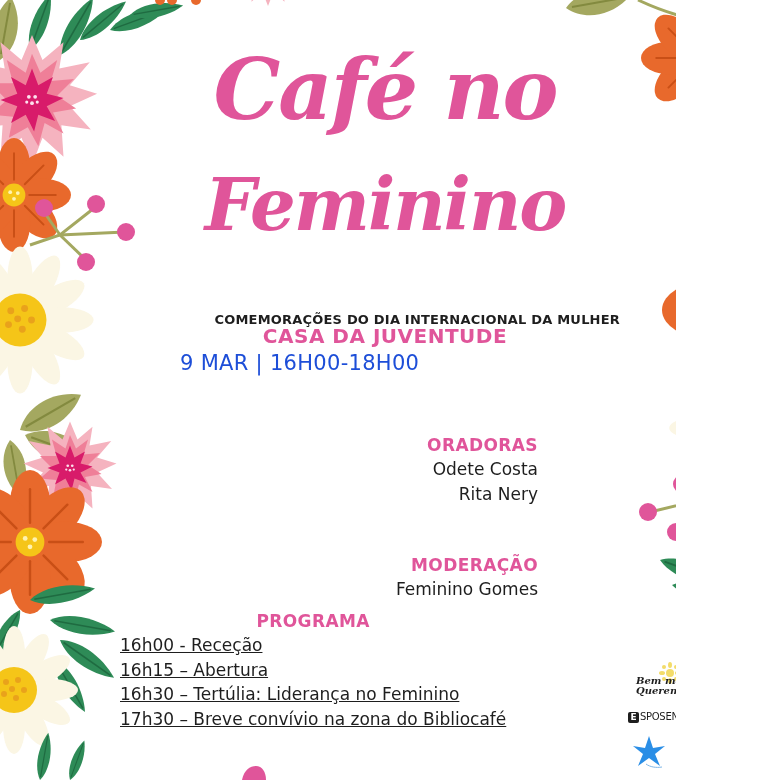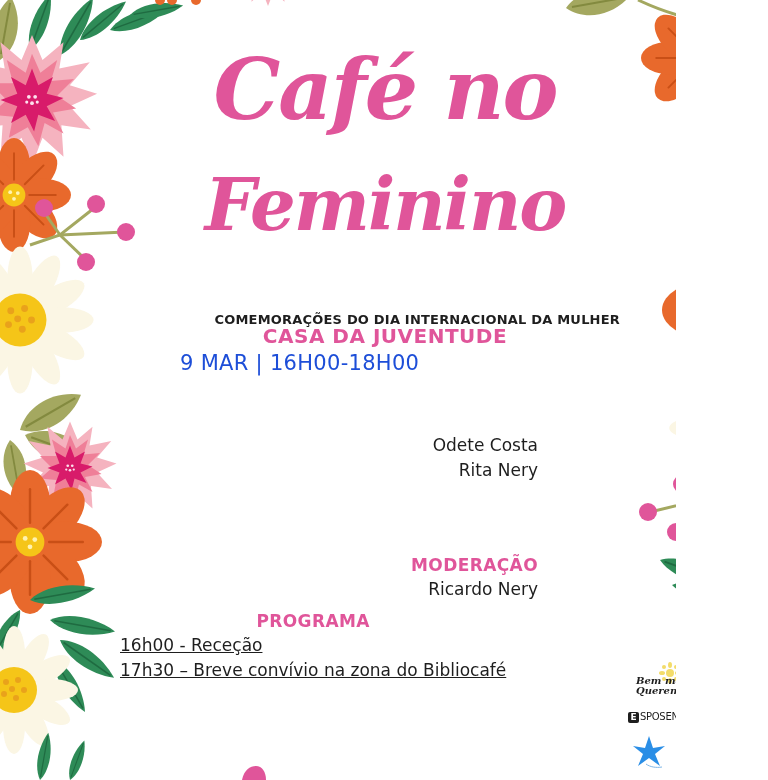--- a/index.html
+++ b/index.html
@@ -247,32 +247,35 @@
 
   <div class="title title-1">Café no</div>
   <div class="title title-2">Feminino</div>
 
   <div class="subtitle">COMEMORAÇÕES DO DIA INTERNACIONAL DA MULHER</div>
 
   <div class="venue">CASA DA JUVENTUDE</div>
   <div class="datetime">9 MAR | 16H00-18H00</div>
 
   <div class="right-block speakers">
+    <div class="heading-pink">ORADORAS</div>
     <div class="plain-line">Odete Costa</div>
     <div class="plain-line">Rita Nery</div>
   </div>
 
   <div class="right-block moderation">
     <div class="heading-pink">MODERAÇÃO</div>
-    <div class="plain-line">Ricardo Nery</div>
+    <div class="plain-line">Feminino Gomes</div>
   </div>
 
   <div class="program">
     <div class="heading-pink">PROGRAMA</div>
     <div class="plain-line">16h00 - Receção</div>
+    <div class="plain-line">16h15 – Abertura</div>
+    <div class="plain-line">16h30 – Tertúlia: Liderança no Feminino</div>
     <div class="plain-line">17h30 – Breve convívio na zona do Bibliocafé</div>
   </div>
 
   <div class="logos">
     <div class="logo-bem">
       <svg class="sun" viewBox="0 0 24 22">
         <g fill="#f3dc6a">
           <circle cx="12" cy="11" r="4"></circle>
           <ellipse cx="12" cy="3" rx="2" ry="3"></ellipse>
           <ellipse cx="12" cy="19" rx="2" ry="3"></ellipse>

